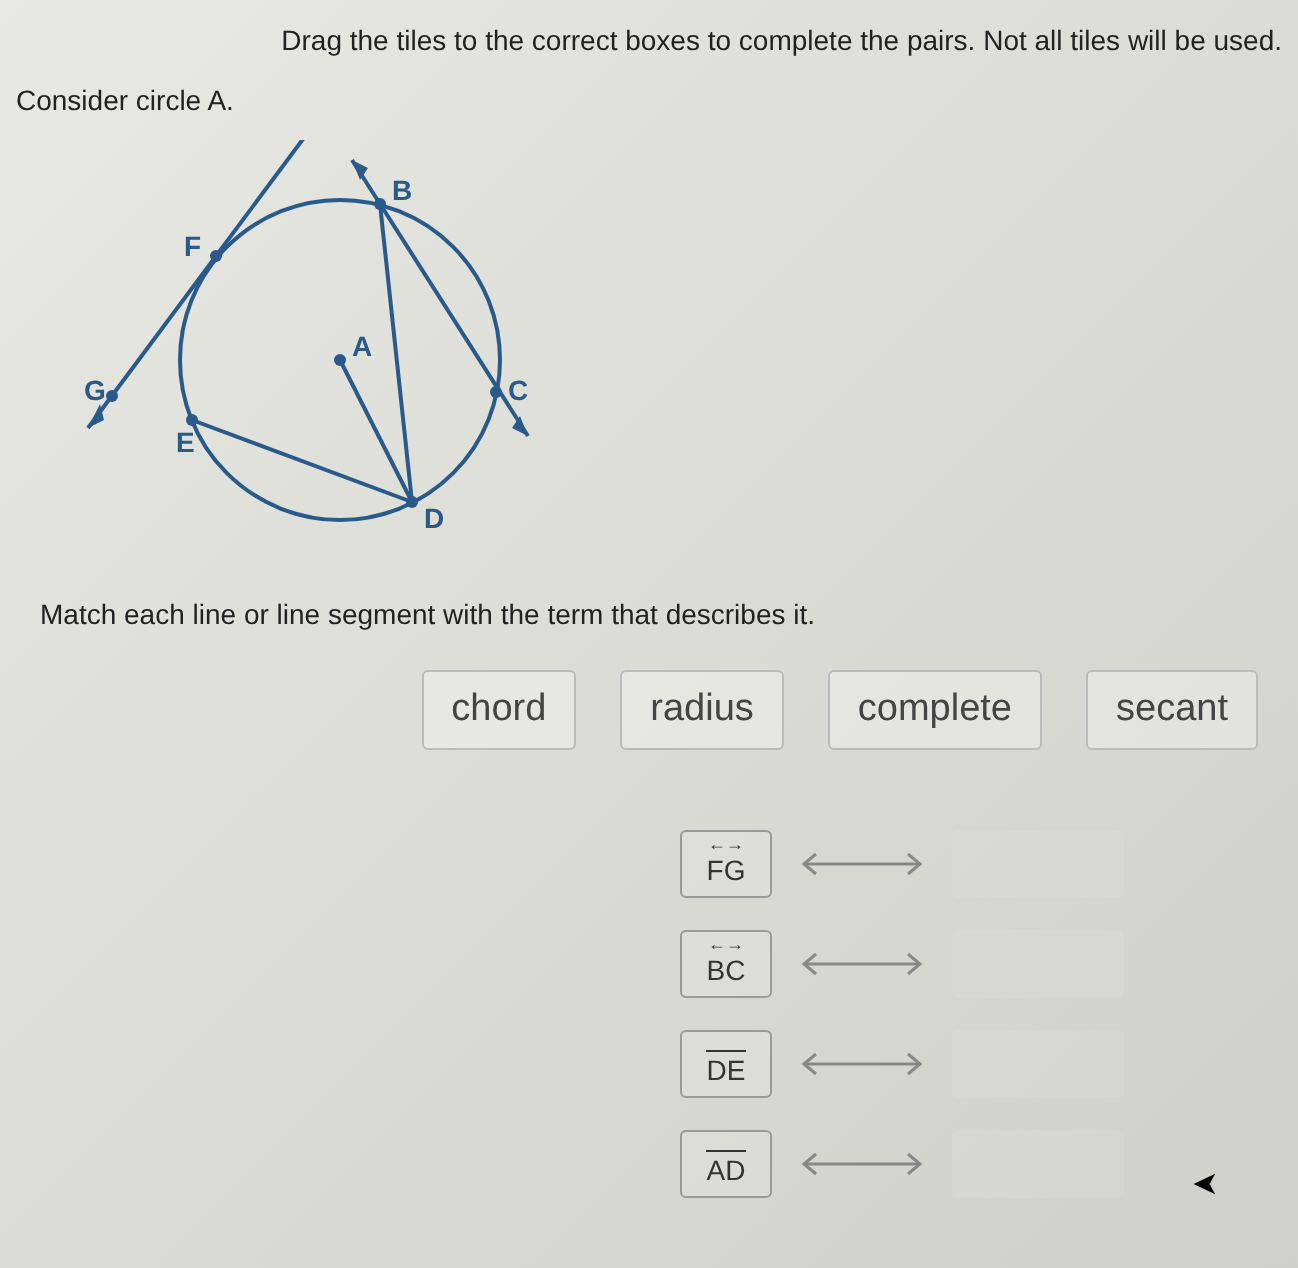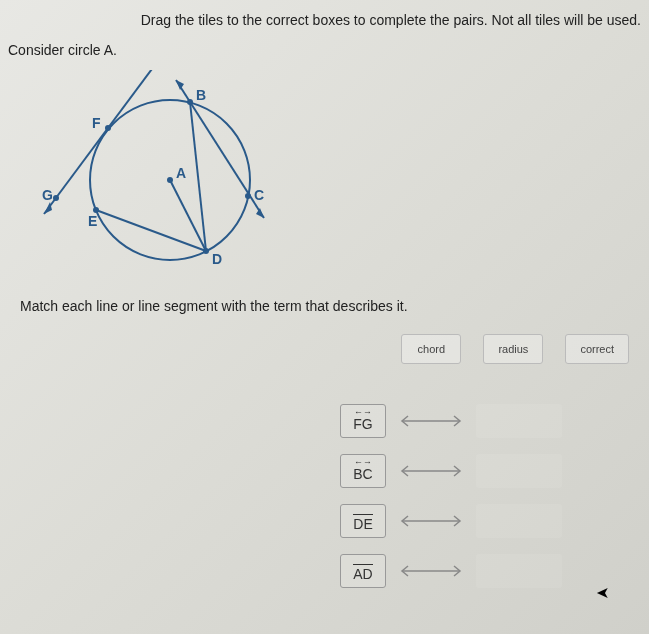--- a/index.html
+++ b/index.html
@@ -40,21 +40,21 @@
     justify-content: flex-end;
     gap: 22px;
     padding-right: 20px;
     margin-bottom: 40px;
   }
   .tile {
     border: 1px solid #bbb;
     background: rgba(255,255,255,0.3);
     border-radius: 3px;
     padding: 8px 14px;
-    font-size: 11px;
+    font-size: 19px;
     color: #444;
     cursor: move;
     min-width: 60px;
     text-align: center;
   }
   .pairs {
     display: flex;
     flex-direction: column;
     gap: 16px;
     align-items: flex-start;
@@ -163,21 +163,22 @@
     <polygon points="156,10 164,14 160,20" fill="#2a5a8a"></polygon>
     <polygon points="244,148 236,144 240,138" fill="#2a5a8a"></polygon>
   </svg>
 </div>
 
 <div class="match-text">Match each line or line segment with the term that describes it.</div>
 
 <div class="tiles-row">
   <div class="tile">chord</div>
   <div class="tile">radius</div>
-  <div class="tile">correct</div>
+  <div class="tile">complete</div>
+  <div class="tile">secant</div>
 </div>
 
 <div class="pairs">
 
   <div class="pair-row">
     <div class="source-box">
       <span class="over">←→</span>
       <span class="lbl">FG</span>
     </div>
     <svg class="arrow-svg" viewBox="0 0 70 16">

